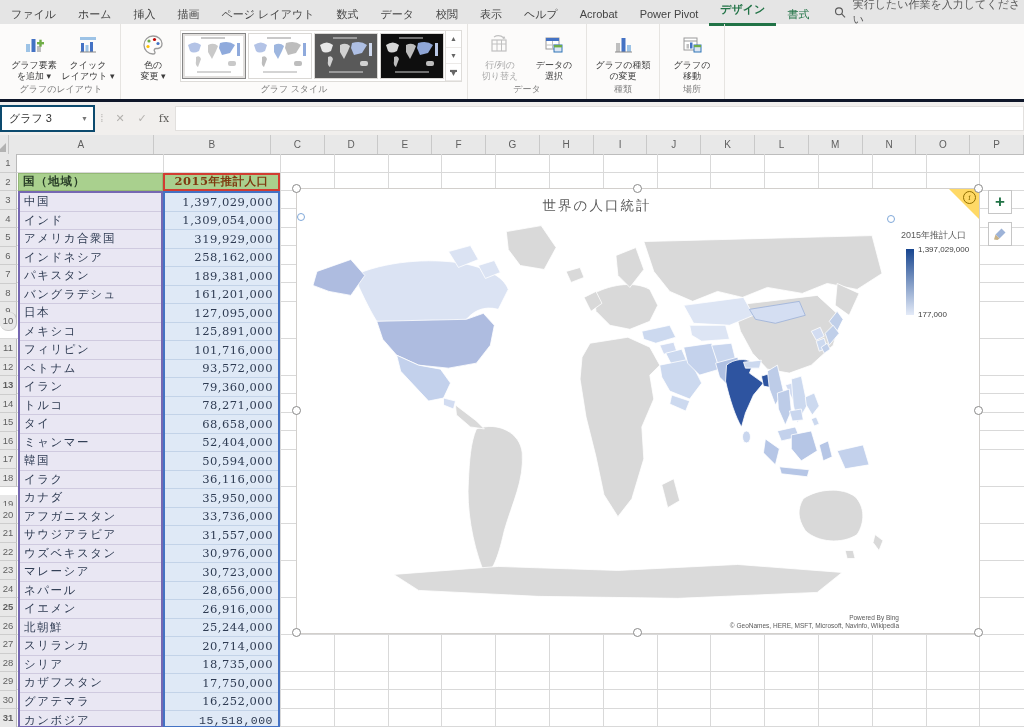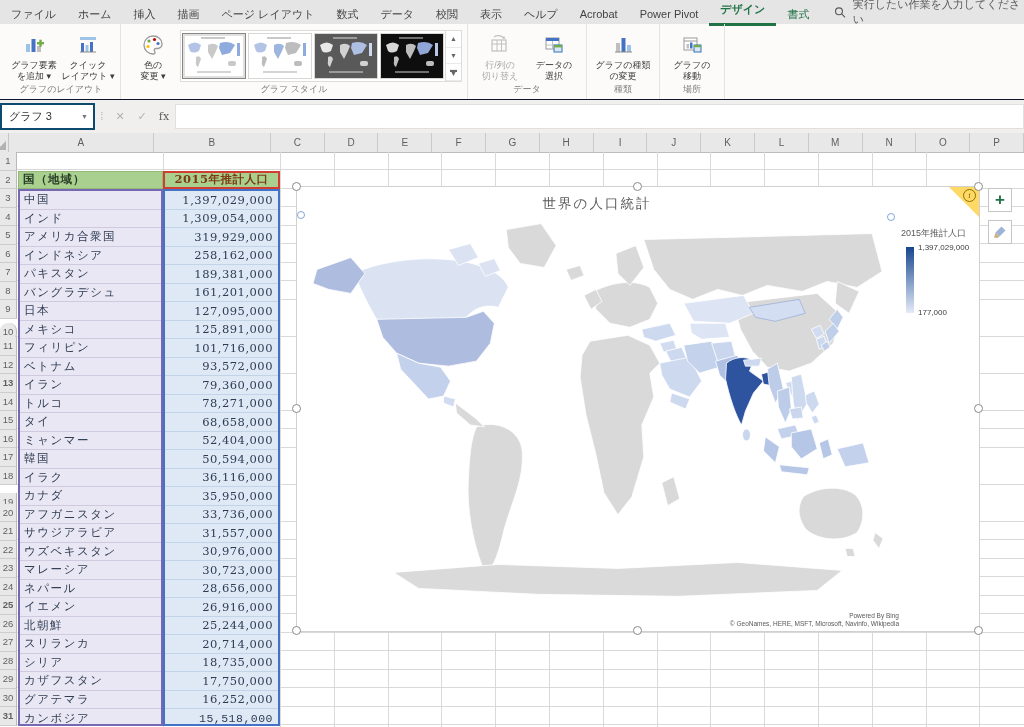--- a/index.html
+++ b/index.html
@@ -6,21 +6,21 @@
   body{width:1024px;height:727px;overflow:hidden;background:#fff;
        font-family:"Liberation Sans","DejaVu Sans",sans-serif;color:#3b3b3b;
        -webkit-font-smoothing:antialiased}
   
   .tabbar{height:24px;background:#e5e5e5;display:flex;align-items:center;font-size:11px;color:#444}
   .tab{padding:0 11px;height:24px;line-height:24px;white-space:nowrap}
   .tab.ctx{color:#217346}
   .tab.active{color:#217346;font-weight:bold;border-bottom:3px solid #217346;line-height:20px}
   .searchbox{display:flex;align-items:center;margin-left:14px;height:24px;color:#5a5a5a;gap:6px}
   
-  .ribbon{height:75px;background:#fcfbfa;border-bottom:1px solid #0f172a;display:flex;align-items:stretch;padding:0 2px}
+  .ribbon{height:75px;background:#fcfbfa;border-bottom:3px solid #0f172a;display:flex;align-items:stretch;padding:0 2px}
   .rgroup{display:flex;flex-direction:column;border-right:1px solid #e6e4e1;padding:2px 5px 0 5px}
   .rgroup .content{flex:1;display:flex;align-items:flex-start}
   .glabel{text-align:center;font-size:9px;color:#7c7c7c;padding:1px 0 3px}
   .bigbtn{width:54px;display:flex;flex-direction:column;align-items:center;font-size:9px;line-height:11px;color:#3b3b3b;text-align:center;padding-top:4px}
   .bigbtn .ico{height:30px;display:flex;align-items:center;justify-content:center}
   .bigbtn.dis{color:#a8a8a8}
   .gallery{display:flex;border:1px solid #dedcd9;background:#fff;margin-top:4px;height:50px}
   .thumb{width:62px;height:44px;margin:2px 1px;border:1px solid #dad8d5;background:#fff;position:relative}
   .thumb.sel{border:1px solid #868686;box-shadow:0 0 0 2px #e2e0de inset}
   .thumb.dark{background:#595959}
@@ -490,21 +490,21 @@
     </div>
   <div class="rowh" style="top: 0px;">1</div>
       <div class="rowh" style="top: 18.5px;">2</div>
       <div class="rowh" style="top: 37px;">3</div>
       <div class="rowh" style="top: 55.5px;">4</div>
       <div class="rowh" style="top: 74px;">5</div>
       <div class="rowh" style="top: 92.5px;">6</div>
       <div class="rowh" style="top: 111px;">7</div>
       <div class="rowh" style="top: 129.5px;">8</div>
       <div class="rowh" style="top: 148px;">9</div>
-      <div class="rowh" style="top: 171px; border-radius: 8px;">10</div>
+      <div class="rowh" style="top: 158px; border-radius: 8px;">10</div>
       <div class="rowh" style="top: 185px;">11</div>
       <div class="rowh" style="top: 203.5px;">12</div>
       <div class="rowh" style="top: 222px; font-weight: bold;">13</div>
       <div class="rowh" style="top: 240.5px;">14</div>
       <div class="rowh" style="top: 259px;">15</div>
       <div class="rowh" style="top: 277.5px;">16</div>
       <div class="rowh" style="top: 296px;">17</div>
       <div class="rowh" style="top: 314.5px;">18</div>
       <div class="rowh" style="top: 341px;">19</div>
       <div class="rowh" style="top: 351.5px;">20</div>

